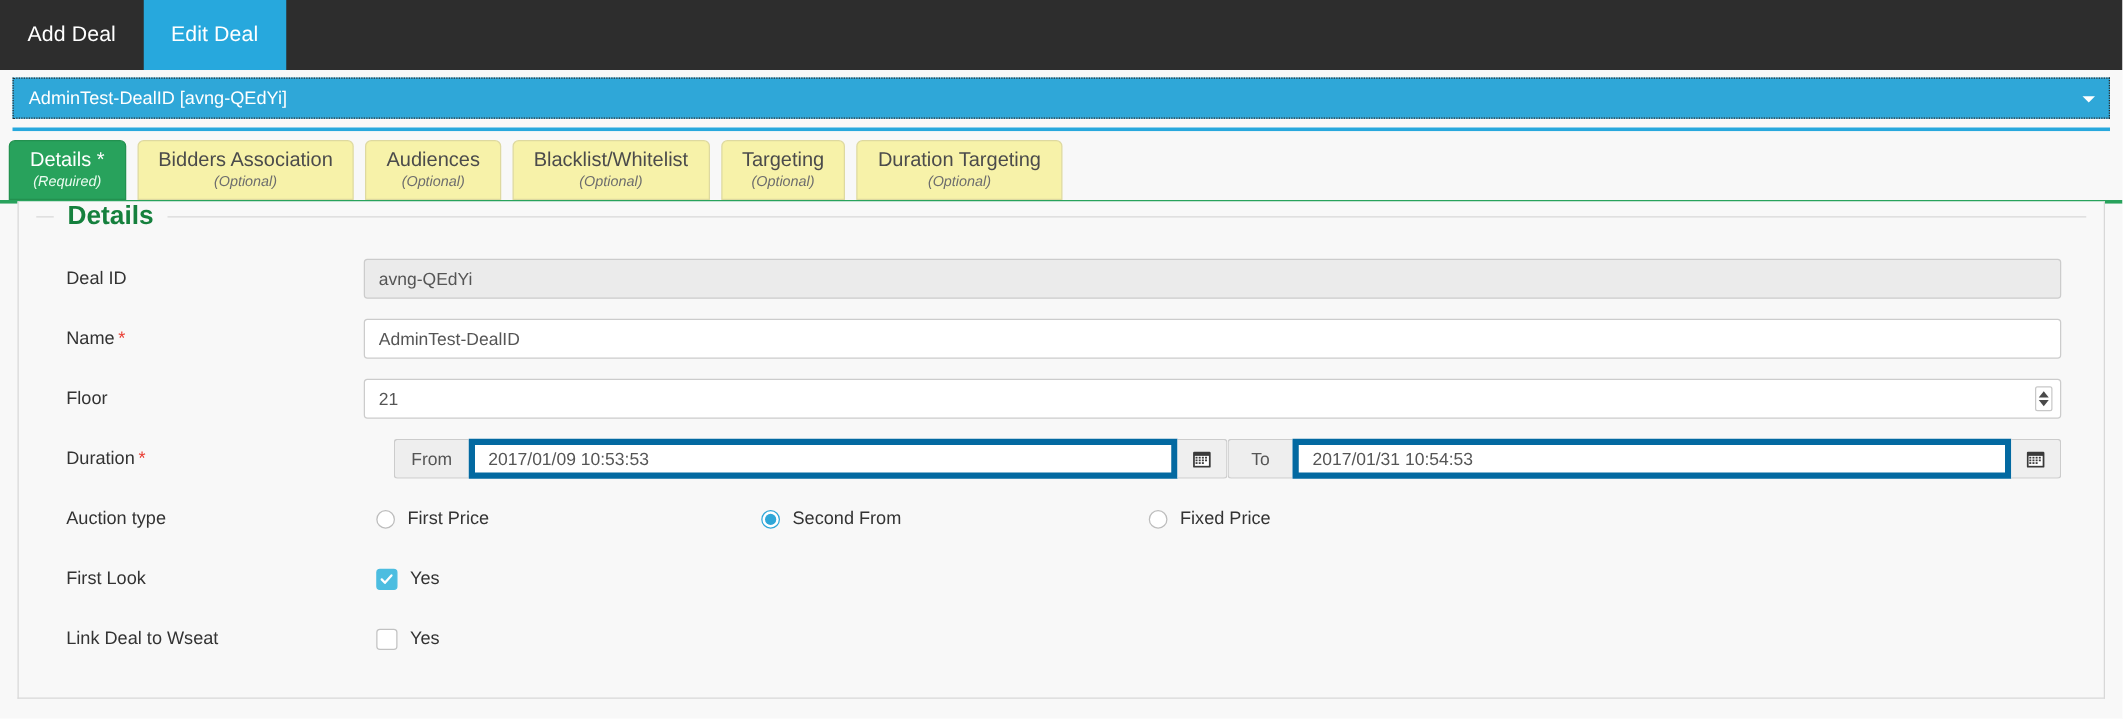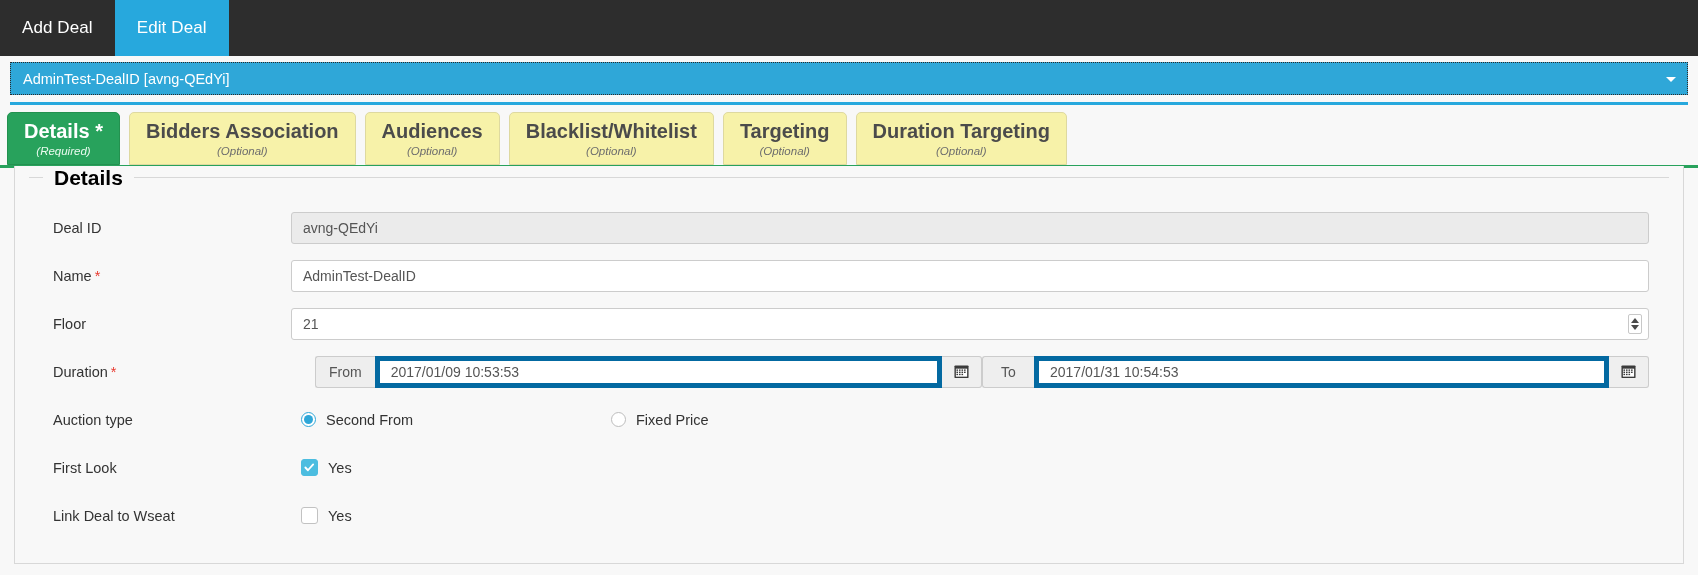--- a/index.html
+++ b/index.html
@@ -57,21 +57,21 @@
   .tab {
     position: relative;
     background: #f7f2a9;
     border: 1px solid #ded9a0;
     border-radius: 5px 5px 0 0;
     padding: 7px 16px 6px 16px;
     text-align: center;
     min-width: 78px;
     cursor: pointer; user-select: none;
   }
-  .tab .tab-title { font-size: 20px; color: #4b4b4b; white-space: nowrap; line-height: 1.15; font-weight: bold; }
+  .tab .tab-title { font-size: 16px; color: #4b4b4b; white-space: nowrap; line-height: 1.15; }
   .tab .tab-sub { font-size: 11.5px; font-style: italic; color: #6d6d6d; margin-top: 2px; line-height: 1.1; }
   .tab.active {
     background: #28a25c;
     border-color: #23914f;
   }
   .tab.active .tab-title { color: #ffffff; }
   .tab.active .tab-sub { color: #eafbef; }
   .tab.active::after {
     content: ""; position: absolute;
     left: 50%; margin-left: -7px; bottom: -10px;
@@ -91,21 +91,21 @@
     background: #f8f8f8;
     padding: 0 14px 22px 14px;
     height: 398px;
   }
   .panel-legend-row {
     display: flex; align-items: center;
     height: 24px; margin-top: -12px;
   }
   .legend-stub-l { width: 14px; height: 1px; background: #d8d8d8; }
   .legend-text {
-    font-size: 21px; color: #000000;
+    font-size: 21px; color: #15803d;
     padding: 0 11px; white-space: nowrap;
     font-weight: bold;
   }
   .legend-stub-r { flex: 1; height: 1px; background: #d8d8d8; }
 
   
   .form { padding-top: 14px; }
   .row { display: flex; align-items: center; min-height: 48px; }
   .row-label {
     width: 262px; flex: 0 0 262px;
@@ -345,20 +345,24 @@
                 </svg>
               </span>
             </div>
           </div>
         </div>
 
         <div class="row">
           <div class="row-label">Auction type</div>
           <div class="row-field indent-field">
             <div class="radios">
+              <label class="radio-item r1">
+                <span class="radio-dot"></span>
+                <span class="radio-label">First Price</span>
+              </label>
               <label class="radio-item r2">
                 <span class="radio-dot checked"></span>
                 <span class="radio-label">Second From</span>
               </label>
               <label class="radio-item">
                 <span class="radio-dot"></span>
                 <span class="radio-label">Fixed Price</span>
               </label>
             </div>
           </div>

